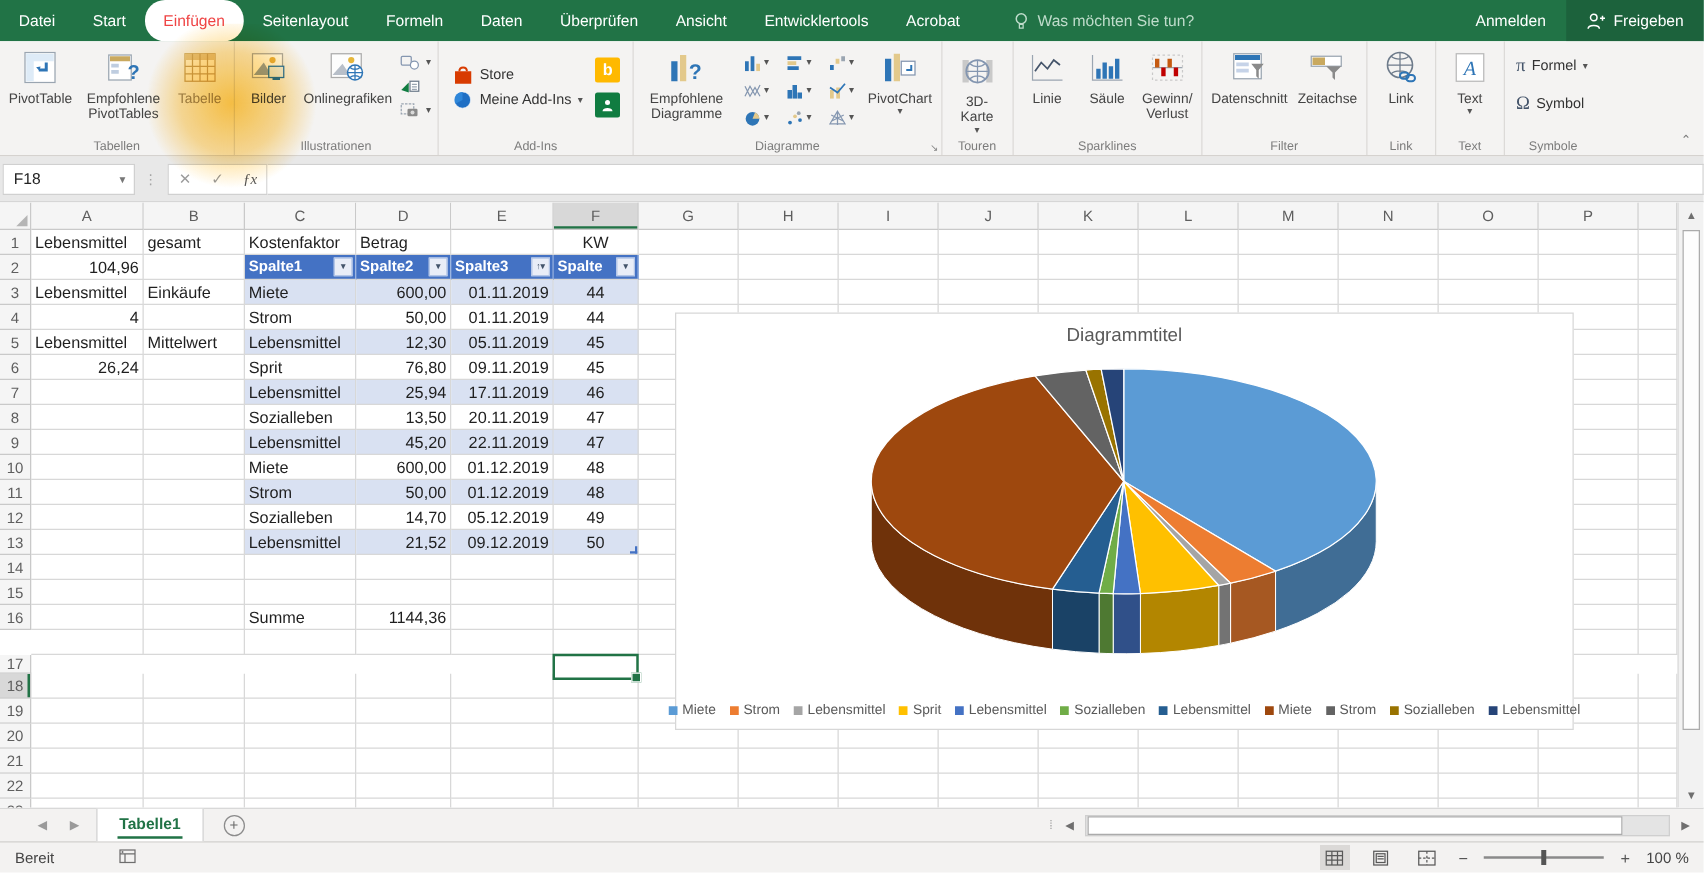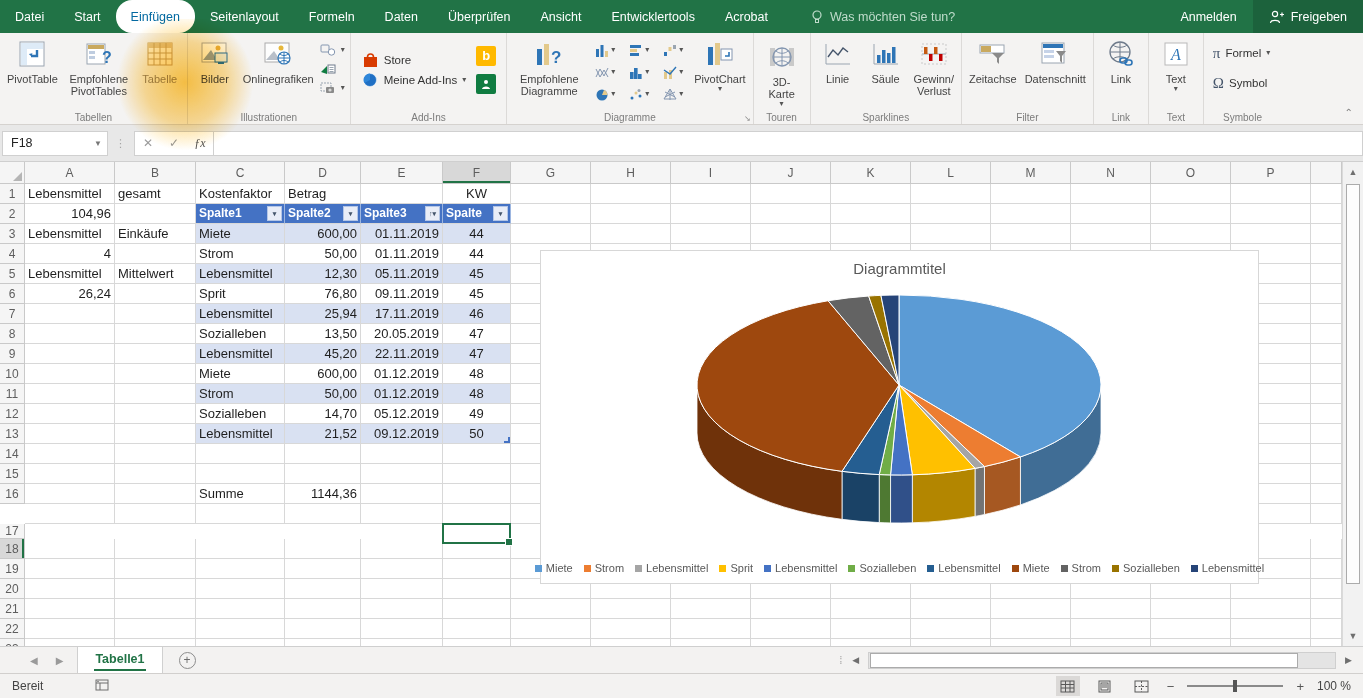--- a/index.html
+++ b/index.html
@@ -2,21 +2,21 @@
 <html><head>
 <meta charset="utf-8">
 <style>
   * { margin:0; padding:0; box-sizing:border-box; }
   html,body { width:1363px; height:699px; overflow:hidden;
     font-family:"Liberation Sans", sans-serif; background:#fff; }
 
   
   .tabrow { height:33px; background:#217346; display:flex; align-items:stretch; color:#fff; font-size:12.5px; }
   .tabrow .tab { padding:0 15px; display:flex; align-items:center; cursor:default; }
-  .tabrow .tab.active { background:#fff; color:#0369a1;border-radius:16px; }
+  .tabrow .tab.active { background:#fff; color:#ef4444;border-radius:16px; }
   .searchbox { display:flex; align-items:center; gap:7px; margin-left:28px; color:#BFDCCB; }
   .tab-right { margin-left:auto; display:flex; align-items:stretch; }
   .signin { display:flex; align-items:center; padding:0 16px; }
   .share { display:flex; align-items:center; gap:7px; padding:0 16px; background:#1C623C; }
 
   
   .ribbon { height:92px; background:#F4F3F2; border-bottom:1px solid #D5D2CF; display:flex; position:relative; }
   .rgroup { position:relative; display:flex; align-items:flex-start; padding:3px 3px 15px 3px; border-right:1px solid #DCDAD8; height:91px; }
   .glabel { position:absolute; bottom:1px; left:0; right:0; text-align:center; font-size:10px; color:#7C7C7C; white-space:nowrap; }
   .rbtn { display:flex; flex-direction:column; align-items:center; min-width:48px; max-width:86px; padding:3px 4px 0; font-size:11px; color:#444; text-align:center; line-height:12px; height:72px; }
@@ -410,41 +410,41 @@
             <rect x="1" y="1" width="24" height="20" fill="none" stroke="#C9C9C9" stroke-dasharray="2 2"></rect>
           </svg>
       </span>
       <span class="two-line">Gewinn/
 Verlust</span>
     </div>
     <span class="glabel">Sparklines</span>
   </div>
 
   <div class="rgroup">
-    <div class="rbtn">
-      <span class="ic">
-        <svg width="28" height="26" viewBox="0 0 28 26">
-            <rect x="1" y="4" width="24" height="8" fill="#fff" stroke="#9AA5B1"></rect>
-            <rect x="2" y="5" width="10" height="6" fill="#C9A95F"></rect>
-            <path d="M13 12 h12 l-5 5 v6 l-2 -2 v-4 Z" fill="#8A8A8A"></path>
-          </svg>
-      </span>
-      <span>Zeitachse</span>
-    </div>
     <div class="rbtn" style="max-width:84px;">
       <span class="ic">
         <svg width="28" height="26" viewBox="0 0 28 26">
             <rect x="1" y="2" width="22" height="20" fill="#fff" stroke="#9AA5B1"></rect>
             <rect x="2" y="3" width="20" height="4" fill="#2E75B6"></rect>
             <rect x="3" y="9" width="10" height="3" fill="#C6D3E8"></rect>
             <rect x="3" y="14" width="10" height="3" fill="#C6D3E8"></rect>
             <path d="M15 10 h10 l-4 5 v7 l-2 -2 v-5 Z" fill="#8A8A8A"></path>
           </svg>
       </span>
       <span>Datenschnitt</span>
+    </div>
+    <div class="rbtn">
+      <span class="ic">
+        <svg width="28" height="26" viewBox="0 0 28 26">
+            <rect x="1" y="4" width="24" height="8" fill="#fff" stroke="#9AA5B1"></rect>
+            <rect x="2" y="5" width="10" height="6" fill="#C9A95F"></rect>
+            <path d="M13 12 h12 l-5 5 v6 l-2 -2 v-4 Z" fill="#8A8A8A"></path>
+          </svg>
+      </span>
+      <span>Zeitachse</span>
     </div>
     <span class="glabel">Filter</span>
   </div>
 
   <div class="rgroup">
     <div class="rbtn">
       <span class="ic">
         <svg width="30" height="28" viewBox="0 0 30 28">
             <circle cx="14" cy="12" r="10" fill="none" stroke="#6E7B8B" stroke-width="1.3"></circle>
             <path d="M4 12 H24 M14 2 V22 M7 5 C10 8 18 8 21 5 M7 19 C10 16 18 16 21 19" stroke="#6E7B8B" fill="none"></path>
@@ -664,21 +664,21 @@
         <div class="cell" style="width: 80px;"></div>
         <div class="cell" style="width: 80px;"></div>
         <div class="cell" style="width: 31px;"></div>
       </div>
       <div class="grow">
         <div class="rh" style="width: 25px;">8</div>
         <div class="cell" style="width: 90px;"></div>
         <div class="cell" style="width: 81px;"></div>
         <div class="cell" style="width: 89px;"><span>Sozialleben</span></div>
         <div class="cell ar" style="width: 76px;"><span>13,50</span></div>
-        <div class="cell ar" style="width: 82px;"><span>20.05.2019</span></div>
+        <div class="cell ar" style="width: 82px;"><span>20.11.2019</span></div>
         <div class="cell ac" style="width: 68px;"><span>47</span></div>
         <div class="cell" style="width: 80px;"></div>
         <div class="cell" style="width: 80px;"></div>
         <div class="cell" style="width: 80px;"></div>
         <div class="cell" style="width: 80px;"></div>
         <div class="cell" style="width: 80px;"></div>
         <div class="cell" style="width: 80px;"></div>
         <div class="cell" style="width: 80px;"></div>
         <div class="cell" style="width: 80px;"></div>
         <div class="cell" style="width: 80px;"></div>

